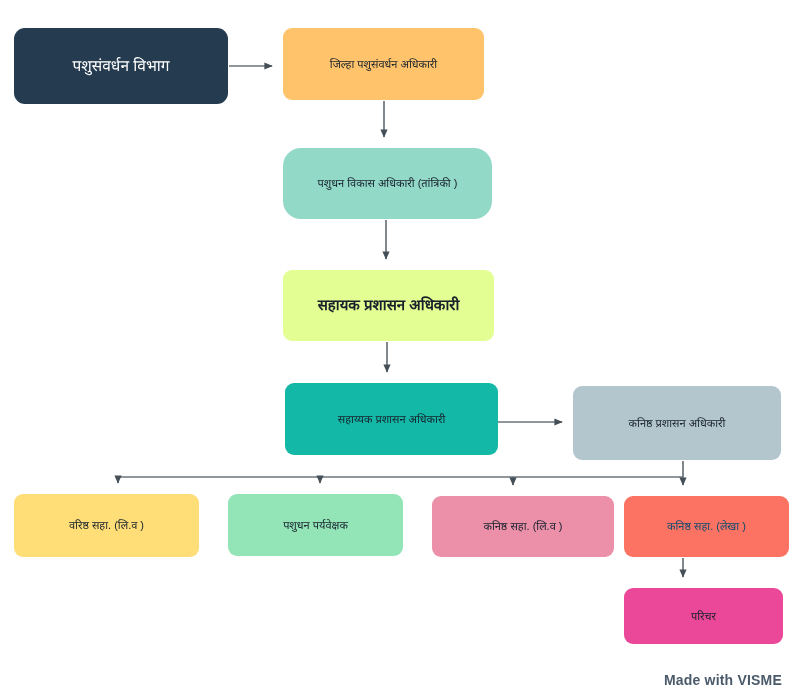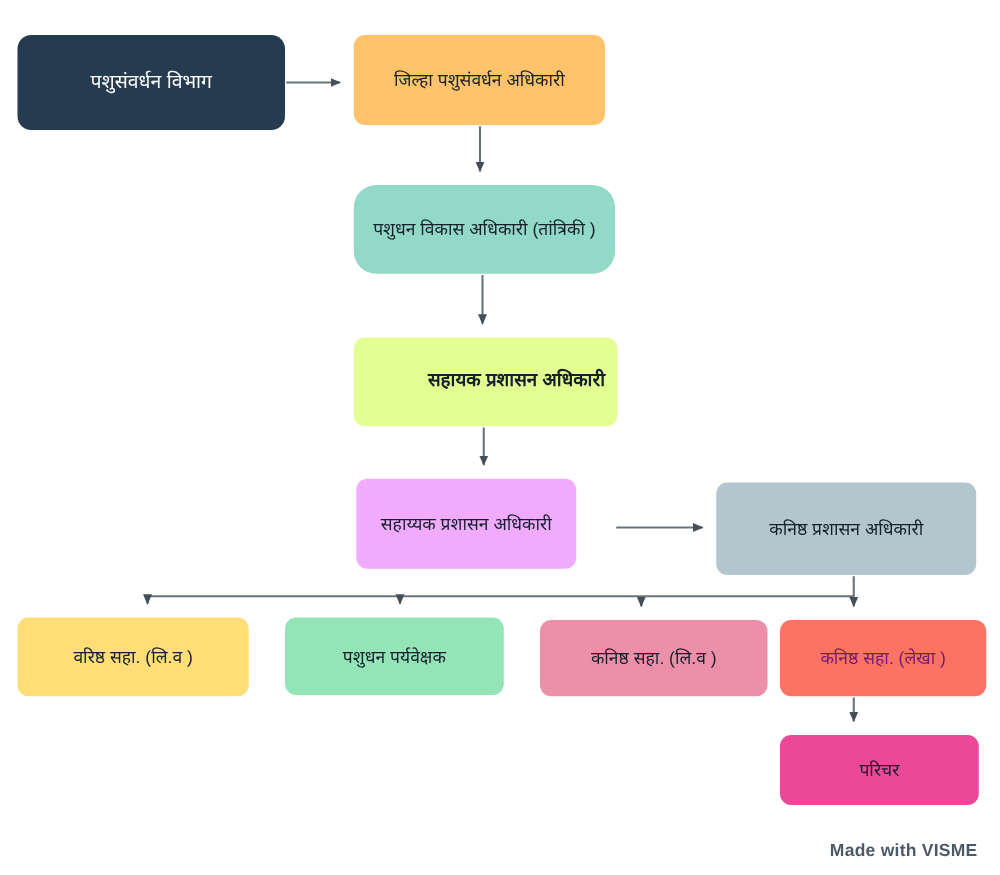--- a/index.html
+++ b/index.html
@@ -31,21 +31,21 @@
     position: absolute;
     box-sizing: border-box;
     display: flex;
     align-items: center;
     justify-content: center;
     text-align: center;
     border-radius: 9px;
     padding: 4px 10px;
     line-height: 1.35;
     color: #16202b;
-    font-size: 14px;
+    font-size: 11px;
     z-index: 2;
   }
   .node.root {
     color: #ffffff;
     border-radius: 11px;
     font-size: 15.5px;
   }
   .node.emphasis {
     font-weight: bold;
     font-size: 15px;
@@ -100,45 +100,45 @@
   </div>
 
   <div class="node" style="left: 283px; top: 28px; width: 201px; height: 72px; background: rgb(255, 196, 107); color: rgb(22, 32, 43);">
     <span class="node-label">जिल्हा पशुसंवर्धन अधिकारी</span>
   </div>
 
   <div class="node" style="left: 283px; top: 148px; width: 209px; height: 71px; background: rgb(146, 217, 200); color: rgb(22, 32, 43); border-radius: 18px;">
     <span class="node-label">पशुधन विकास अधिकारी (तांत्रिकी )</span>
   </div>
 
-  <div class="node emphasis" style="left: 283px; top: 270px; width: 211px; height: 71px; background: rgb(227, 254, 146); color: rgb(22, 32, 43); font-weight: bold; justify-content: flex-end;">
+  <div class="node emphasis" style="left: 283px; top: 270px; width: 211px; height: 71px; background: rgb(227, 254, 146); color: rgb(22, 32, 43); font-weight: bold;">
     <span class="node-label">सहायक प्रशासन अधिकारी</span>
   </div>
 
-  <div class="node" style="left: 285px; top: 383px; width: 176px; height: 72px; background: #f0abfc; color: rgb(22, 32, 43);">
+  <div class="node" style="left: 285px; top: 383px; width: 213px; height: 72px; background: #14b8a6; color: rgb(22, 32, 43);">
     <span class="node-label">सहाय्यक प्रशासन अधिकारी</span>
   </div>
 
   <div class="node" style="left: 573px; top: 386px; width: 208px; height: 74px; background: rgb(179, 198, 206); color: rgb(22, 32, 43);">
     <span class="node-label">कनिष्ठ प्रशासन अधिकारी</span>
   </div>
 
   <div class="node" style="left: 14px; top: 494px; width: 185px; height: 63px; background: rgb(255, 221, 119); color: rgb(22, 32, 43);">
     <span class="node-label">वरिष्ठ सहा. (लि.व )</span>
   </div>
 
   <div class="node" style="left: 228px; top: 494px; width: 175px; height: 62px; background: rgb(147, 229, 184); color: rgb(22, 32, 43);">
     <span class="node-label">पशुधन पर्यवेक्षक</span>
   </div>
 
   <div class="node" style="left: 432px; top: 496px; width: 182px; height: 61px; background: rgb(236, 144, 169); color: rgb(22, 32, 43);">
     <span class="node-label">कनिष्ठ सहा. (लि.व )</span>
   </div>
 
-  <div class="node" style="left: 624px; top: 496px; width: 165px; height: 61px; background: rgb(252, 115, 99); color: #701a75;">
+  <div class="node" style="left: 624px; top: 496px; width: 165px; height: 61px; background: rgb(252, 115, 99); color: #0c4a6e;">
     <span class="node-label">कनिष्ठ सहा. (लेखा )</span>
   </div>
 
   <div class="node" style="left: 624px; top: 588px; width: 159px; height: 56px; background: #ec4899; color: rgb(22, 32, 43);">
     <span class="node-label">परिचर</span>
   </div>
 
   <div id="watermark">Made with VISME</div>
 
 </div>

